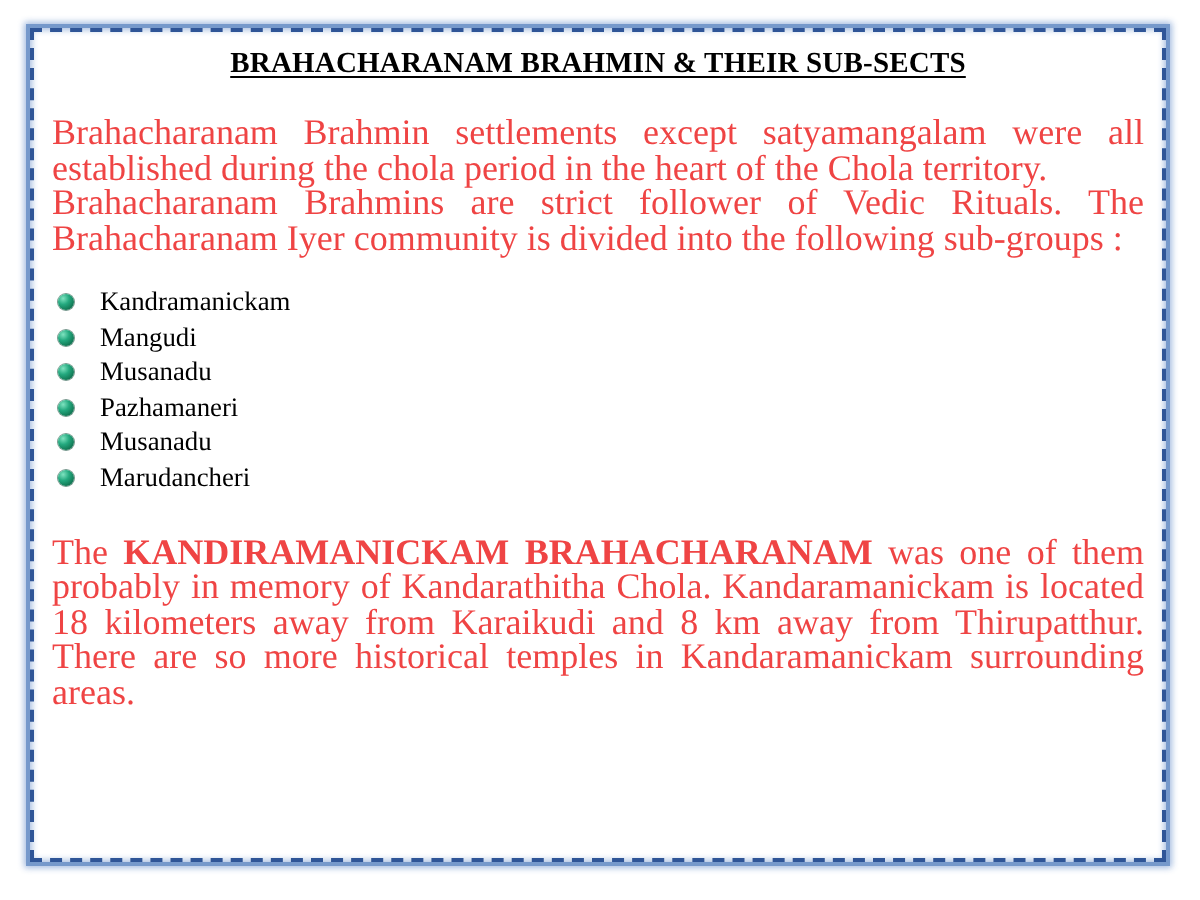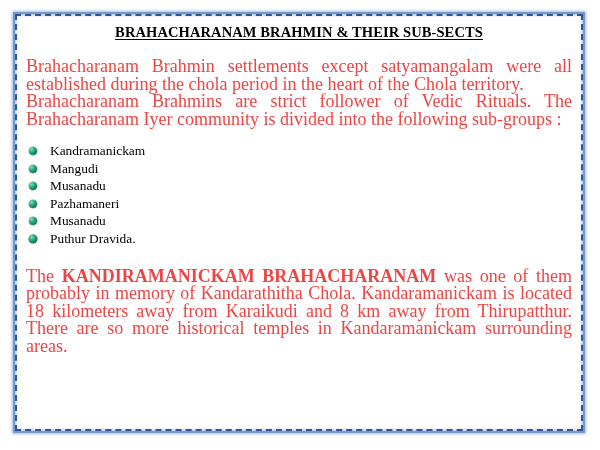--- a/index.html
+++ b/index.html
@@ -154,23 +154,20 @@
       <li>
         <span class="bullet"></span>
         <span>Pazhamaneri</span>
       </li>
       <li>
         <span class="bullet"></span>
         <span>Musanadu</span>
       </li>
       <li>
         <span class="bullet"></span>
-      </li>
-      <li>
-        <span class="bullet"></span>
-        <span>Puthur Dravida.</span>
+        <span>Marudancheri</span>
       </li>
     </ul>
 
     <p class="para p-closing"><span>The </span><b>KANDIRAMANICKAM BRAHACHARANAM</b><span> was one of them probably in memory of Kandarathitha Chola. Kandaramanickam is located 18 kilometers away from Karaikudi and 8 km away from Thirupatthur. There are so more historical temples in Kandaramanickam  surrounding areas.</span></p>
 
   </div>
 </div>
 
 </body></html>

